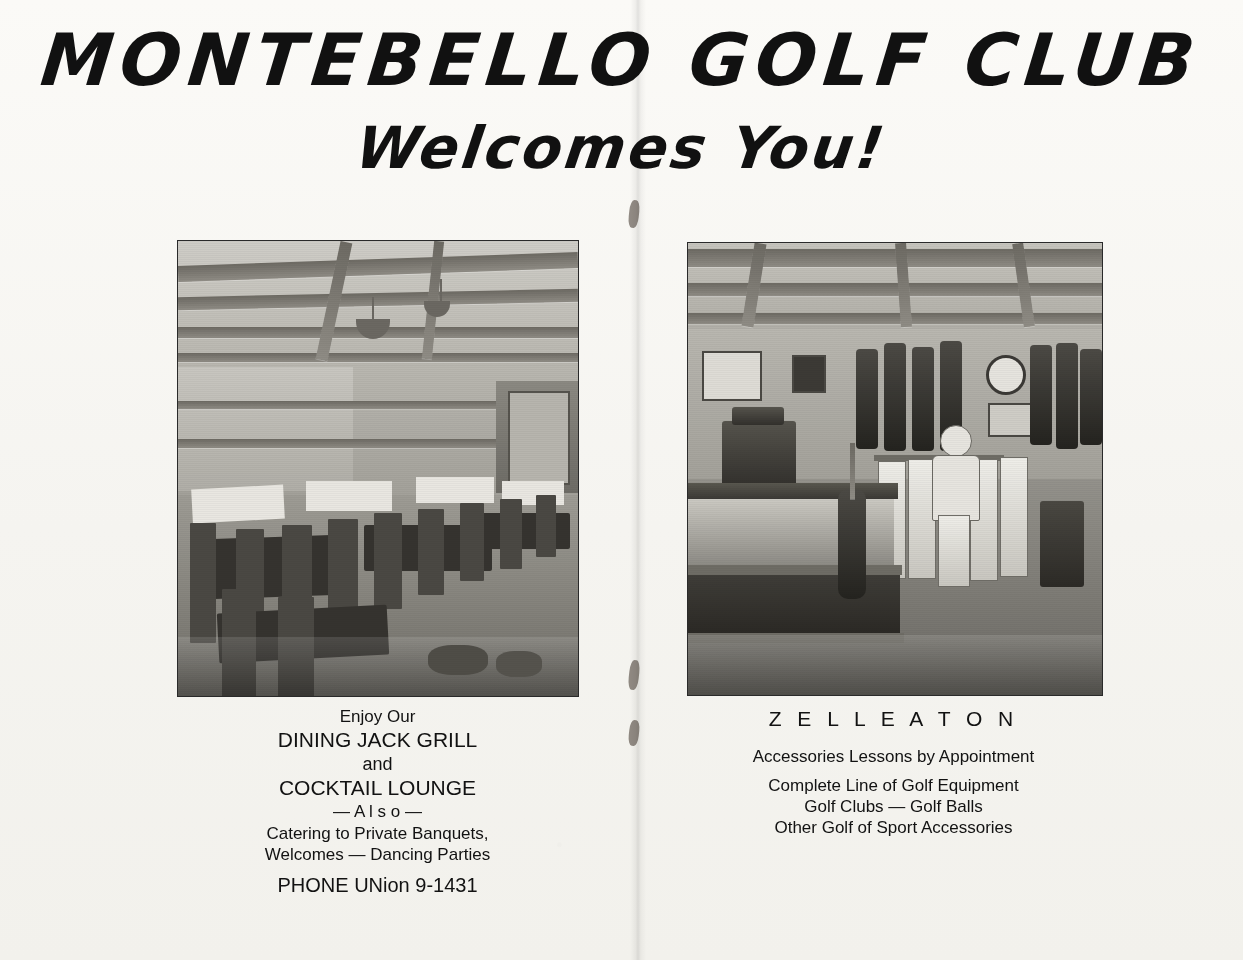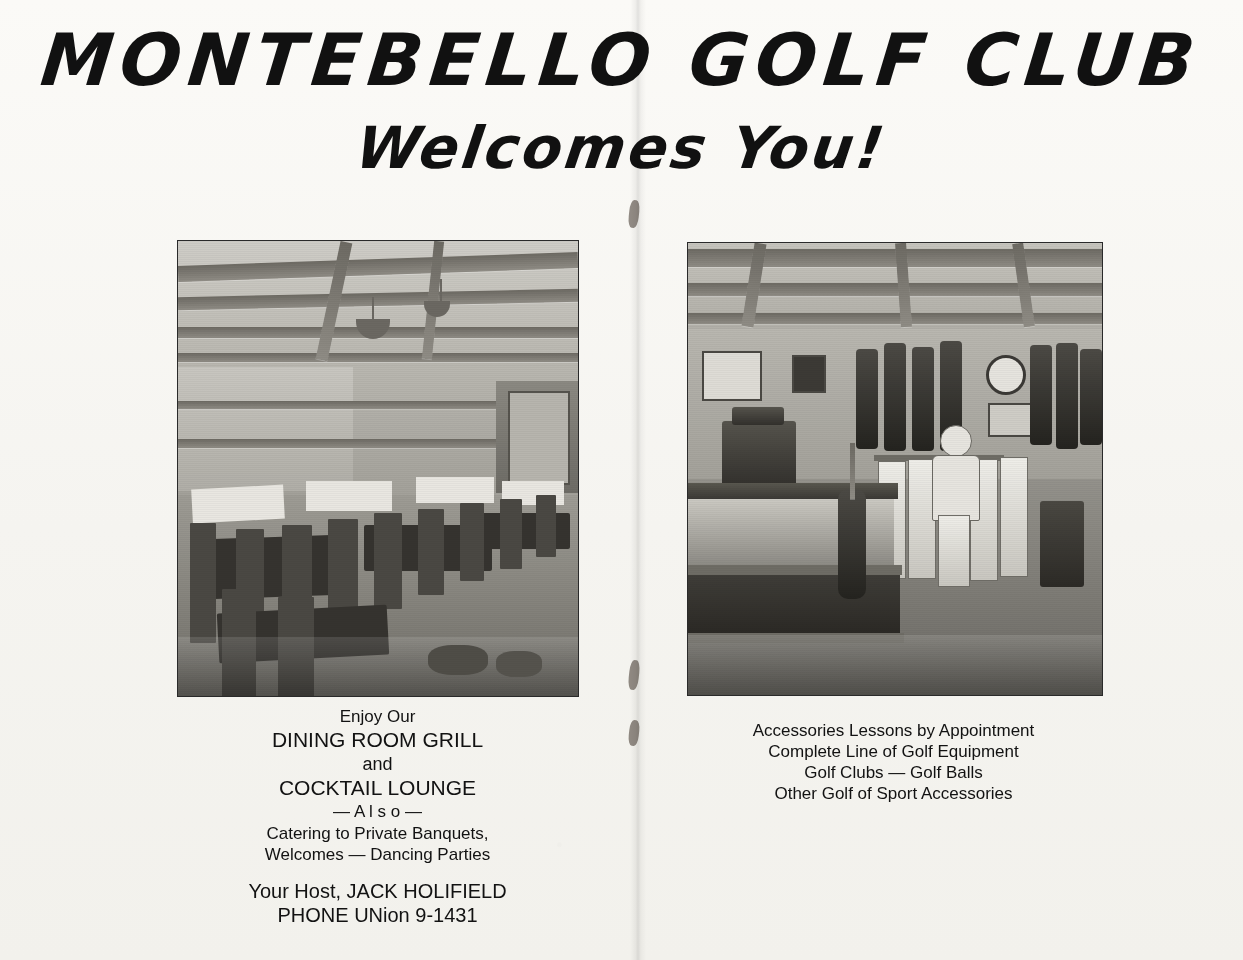--- a/index.html
+++ b/index.html
@@ -217,21 +217,21 @@
     font-family: "Liberation Sans", sans-serif;
   }
   #caption-left  { left: 160px; top: 706px; width: 435px; }
   #caption-right { left: 672px; top: 706px; width: 443px; }
 
   .cap-line { line-height: 1.24; }
   .sz-18 { font-size: 18px; }
   .sz-19 { font-size: 17px; }
   .sz-20 { font-size: 20px; }
   .sz-21 { font-size: 21px; }
-  .gap-sm { }
+  .gap-sm { margin-top: 8px; }
   .gap-md { margin-top: 14px; }
   .spaced-name { letter-spacing: 5px; font-size: 21px; }
 </style>
 </head>
 <body>
 
 <div id="page">
 
   <div id="headline">
     <div id="title-line">MONTEBELLO  GOLF  CLUB</div>
@@ -340,31 +340,31 @@
       <div class="register" style="left:352px;top:258px;width:44px;height:86px;background:linear-gradient(180deg,#4a4842,#2c2a26);"></div>
 
       <div class="floor-sheen" style="left:0;top:392px;width:414px;height:60px;"></div>
 
       <div class="grain"></div>
     </div>
   </div>
 
   <div class="caption" id="caption-left">
     <div class="cap-line sz-19">Enjoy Our</div>
-    <div class="cap-line sz-21">DINING ROOM GRILL</div>
+    <div class="cap-line sz-21">DINING JACK GRILL</div>
     <div class="cap-line sz-18">and</div>
     <div class="cap-line sz-21">COCKTAIL LOUNGE</div>
     <div class="cap-line sz-19">— A l s o —</div>
     <div class="cap-line sz-19">Catering to Private Banquets,</div>
     <div class="cap-line sz-19">Welcomes — Dancing Parties</div>
-    <div class="cap-line sz-20 gap-md">Your Host, JACK HOLIFIELD</div>
     <div class="cap-line sz-20 gap-sm">PHONE UNion 9-1431</div>
   </div>
 
   <div class="caption" id="caption-right">
+    <div class="cap-line spaced-name">Z E L L   E A T O N</div>
     <div class="cap-line sz-19 gap-md">Accessories Lessons by Appointment</div>
     <div class="cap-line sz-19 gap-sm">Complete Line of Golf Equipment</div>
     <div class="cap-line sz-19">Golf Clubs — Golf Balls</div>
     <div class="cap-line sz-19">Other Golf of Sport Accessories</div>
   </div>
 
   <div id="fold"></div>
   <div class="fold-mark" id="fold-mark-1"></div>
   <div class="fold-mark" id="fold-mark-2"></div>
   <div class="fold-mark" id="fold-mark-3"></div>

